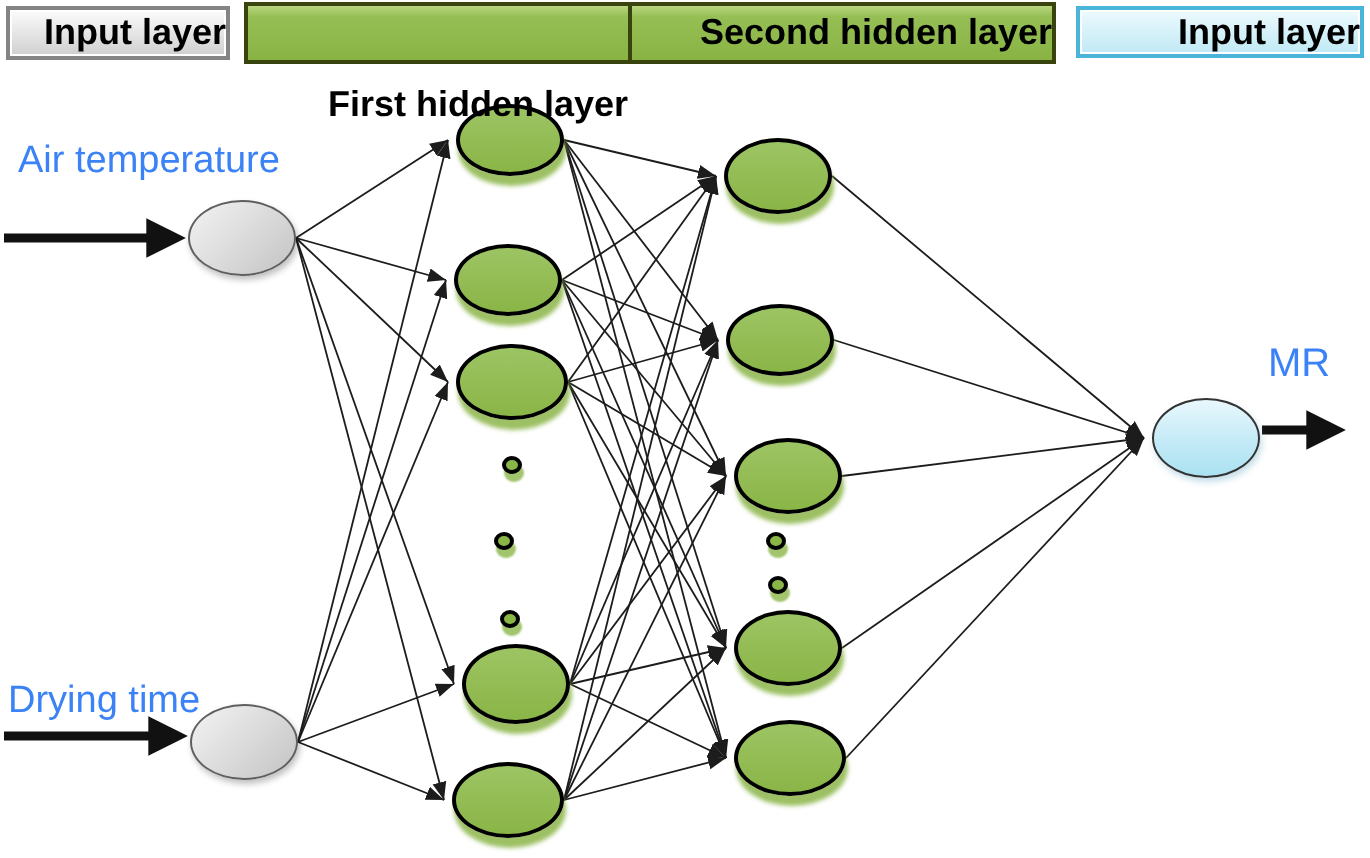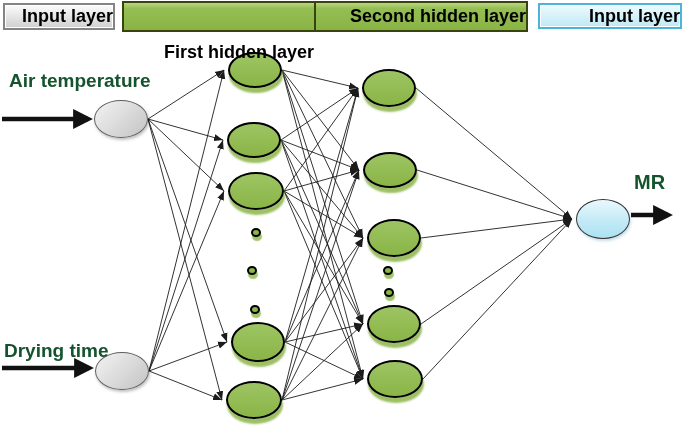--- a/index.html
+++ b/index.html
@@ -49,21 +49,21 @@
   .node-output{
     background:linear-gradient(180deg,#e9f8fd 0%,#c3eaf6 55%,#abe2f2 100%);
     border:1.5px solid #333333;
     box-shadow:1px 2px 3px rgba(90,160,190,0.35);
   }
   .node-dot{
     width:10px;height:9px;background:#8ab547;border:2px solid #000000;
     box-shadow:1px 4px 1px rgba(139,181,72,0.8);
   }
   
-  .iolabel{position:absolute;font-weight:bold;color:#14532d;white-space:nowrap;}
+  .iolabel{position:absolute;font-weight:normal;color:#3b82f6;white-space:nowrap;}
   .lbl-air{left:9px;top:70px;font-size:19px;}
   .lbl-dry{left:4px;top:340px;font-size:19px;}
   .lbl-mr{left:634px;top:171px;font-size:20px;}
 </style>
 </head>
 <body>
 
 <div class="figure">
 
   <svg id="edges">

